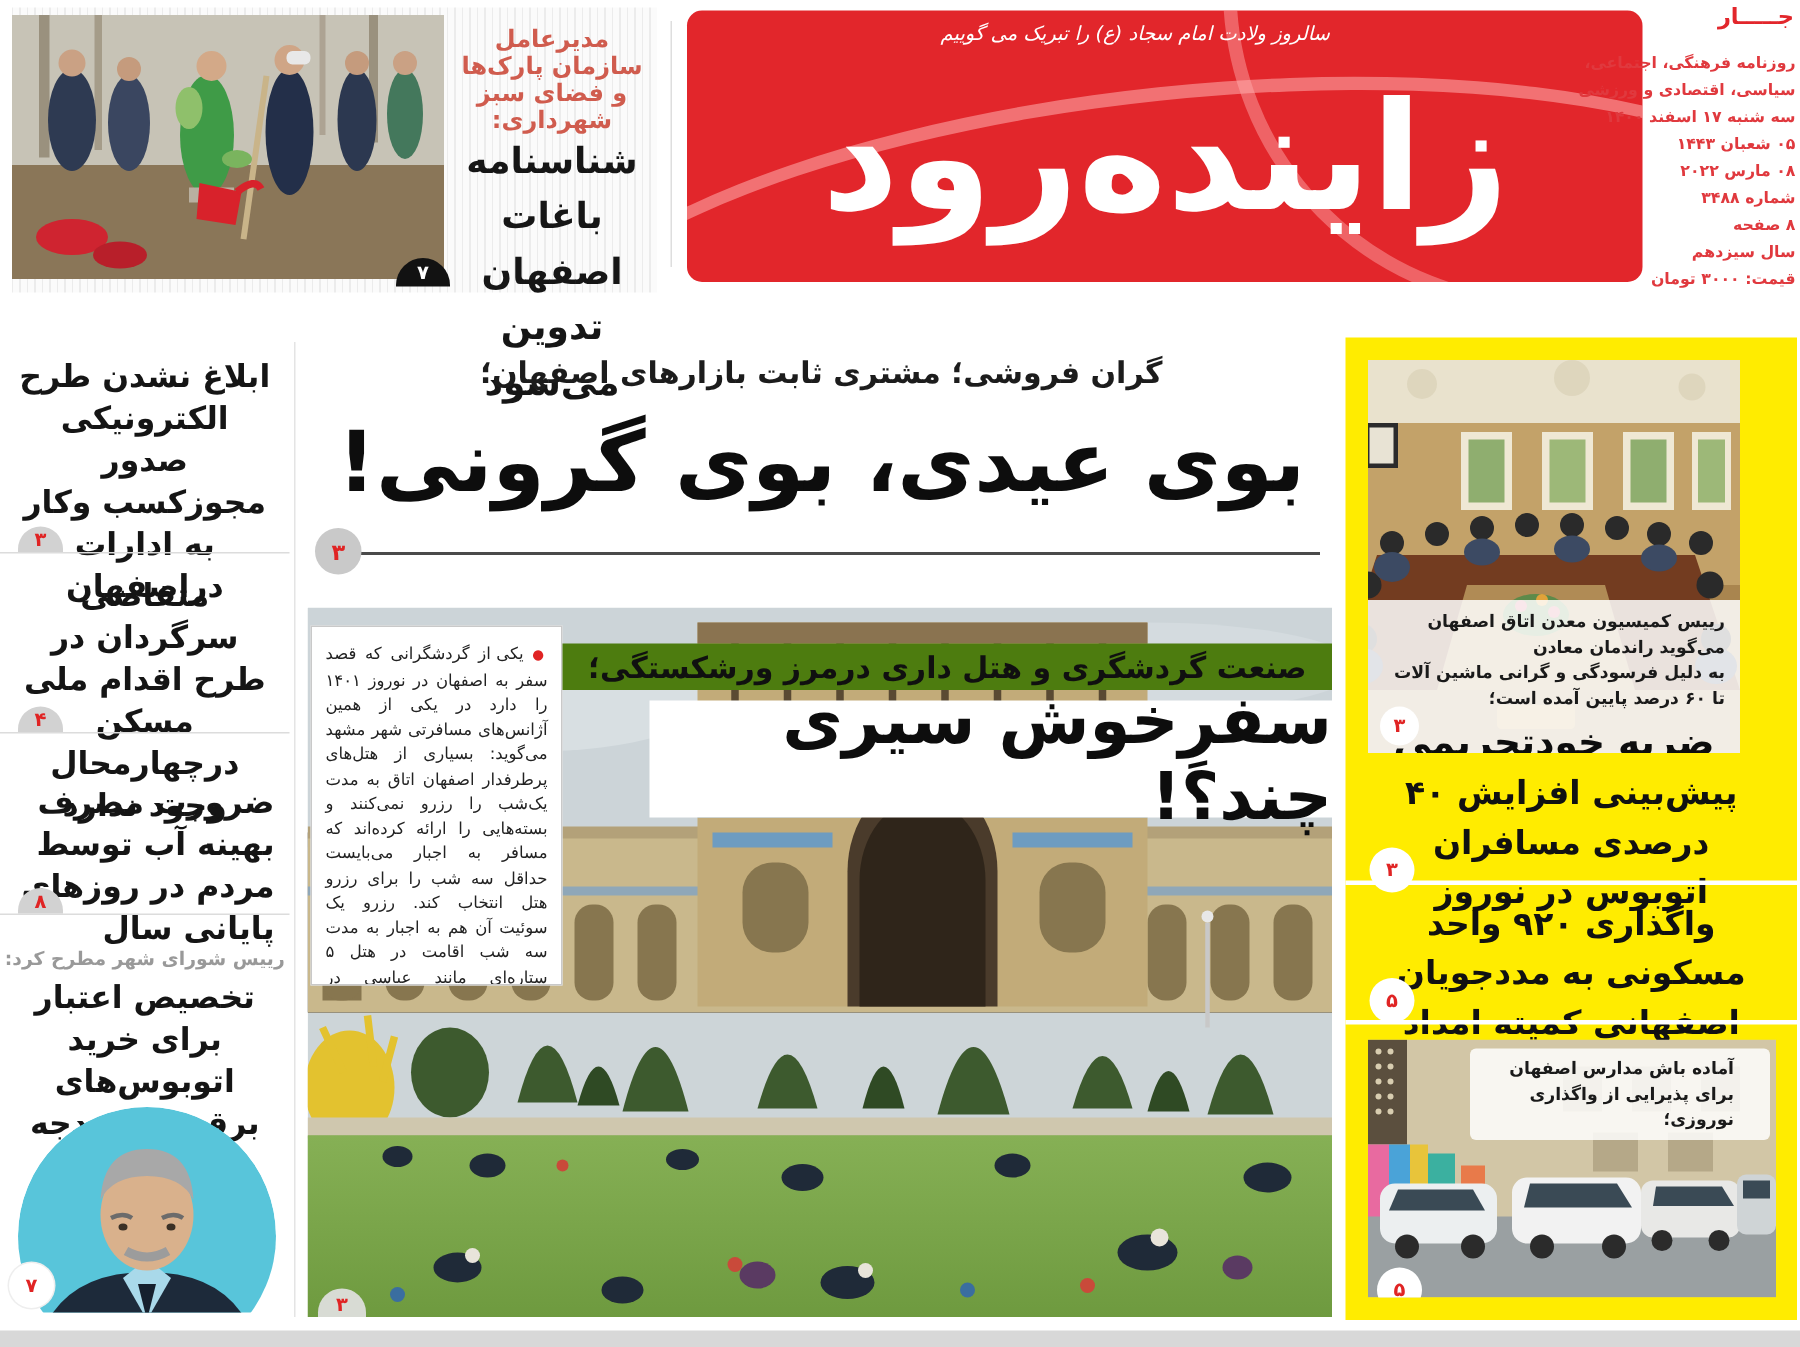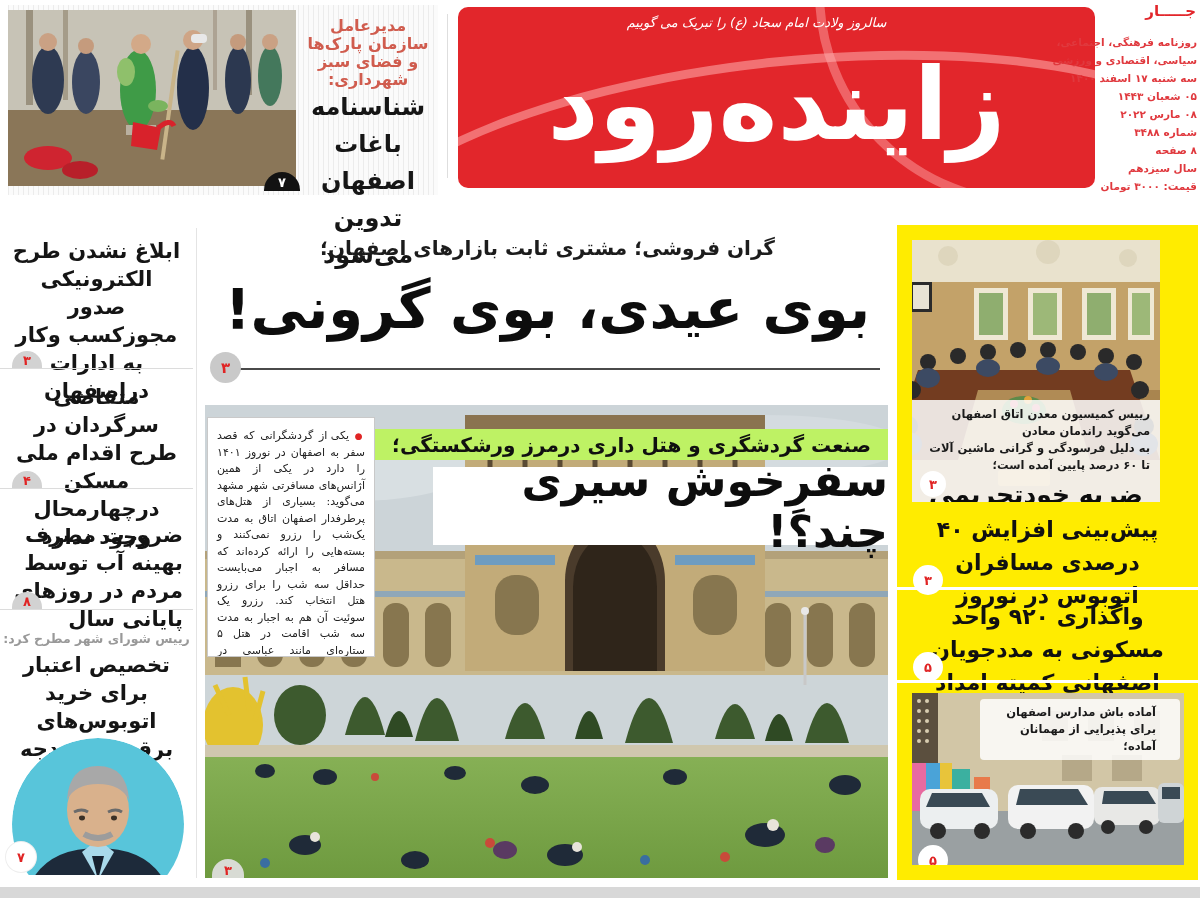--- a/index.html
+++ b/index.html
@@ -63,21 +63,21 @@
     border-radius:50%; color:#e02424; font-size:15px; font-weight:bold;
     display:flex; align-items:center; justify-content:center; z-index:2; }
 
   
   .main-photo { position:absolute; left:205px; top:405px; width:683px; height:473px; overflow:hidden; }
   .travel-body-box { position:absolute; left:2px; top:12px; width:168px; background:#fff;
     border:1px solid #c9c9c9; padding:10px 9px; font-size:11px; line-height:16.5px;
     text-align:justify; color:#222; height:240px; overflow:hidden; }
   .travel-bullet { color:#e02424; font-size:9px; }
   .travel-kicker-strip { position:absolute; left:170px; top:24px; width:513px; height:31px;
-    background:#bef264; display:flex; align-items:center; justify-content:center;
+    background:#4d7c0f; display:flex; align-items:center; justify-content:center;
     font-size:20px; font-weight:bold; color:#101010; }
   .travel-headline-strip { position:absolute; left:228px; top:62px; width:455px; height:78px;
     background:#fff; display:flex; align-items:center; justify-content:center;
     font-size:44px; font-weight:bold; color:#0d0d0d; }
   .mp-badge { position:absolute; left:7px; bottom:0; width:32px; height:19px;
     background:rgba(225,225,225,.92); border-radius:16px 16px 0 0; color:#e02424;
     font-size:13px; font-weight:bold; display:flex; align-items:flex-end; justify-content:center; }
 
   
   .yellow-col { position:absolute; left:897px; top:225px; width:301px; height:655px; background:#ffec00; }
@@ -451,20 +451,20 @@
           <rect x="182" y="94" width="66" height="38" rx="8" fill="#e8e8e6"></rect>
           <path d="M192 98 h44 l8 13 h-54 z" fill="#3a4a55"></path>
           <circle cx="196" cy="134" r="7" fill="#2b2b2b"></circle>
             <circle cx="234" cy="134" r="7" fill="#2b2b2b"></circle>
           <rect x="246" y="90" width="26" height="40" rx="6" fill="#cfd4d6"></rect>
           <rect x="250" y="94" width="18" height="12" fill="#3a4a55"></rect>
         </g>
       </svg>
       <div class="school-caption">
         <div class="school-kicker">آماده باش مدارس اصفهان</div>
-        <div class="school-kicker">برای پذیرایی از مهمانان آماده؛</div>
+        <div class="school-kicker">برای پذیرایی از واگذاری نوروزی؛</div>
       </div>
       <div class="badge-circle" style="left:6px; top:152px; width:30px; height:30px; font-size:13px;">۵</div>
     </div>
   </div>
 
   <div class="bottom-strip"></div>
 </div>
 
 </body></html>

